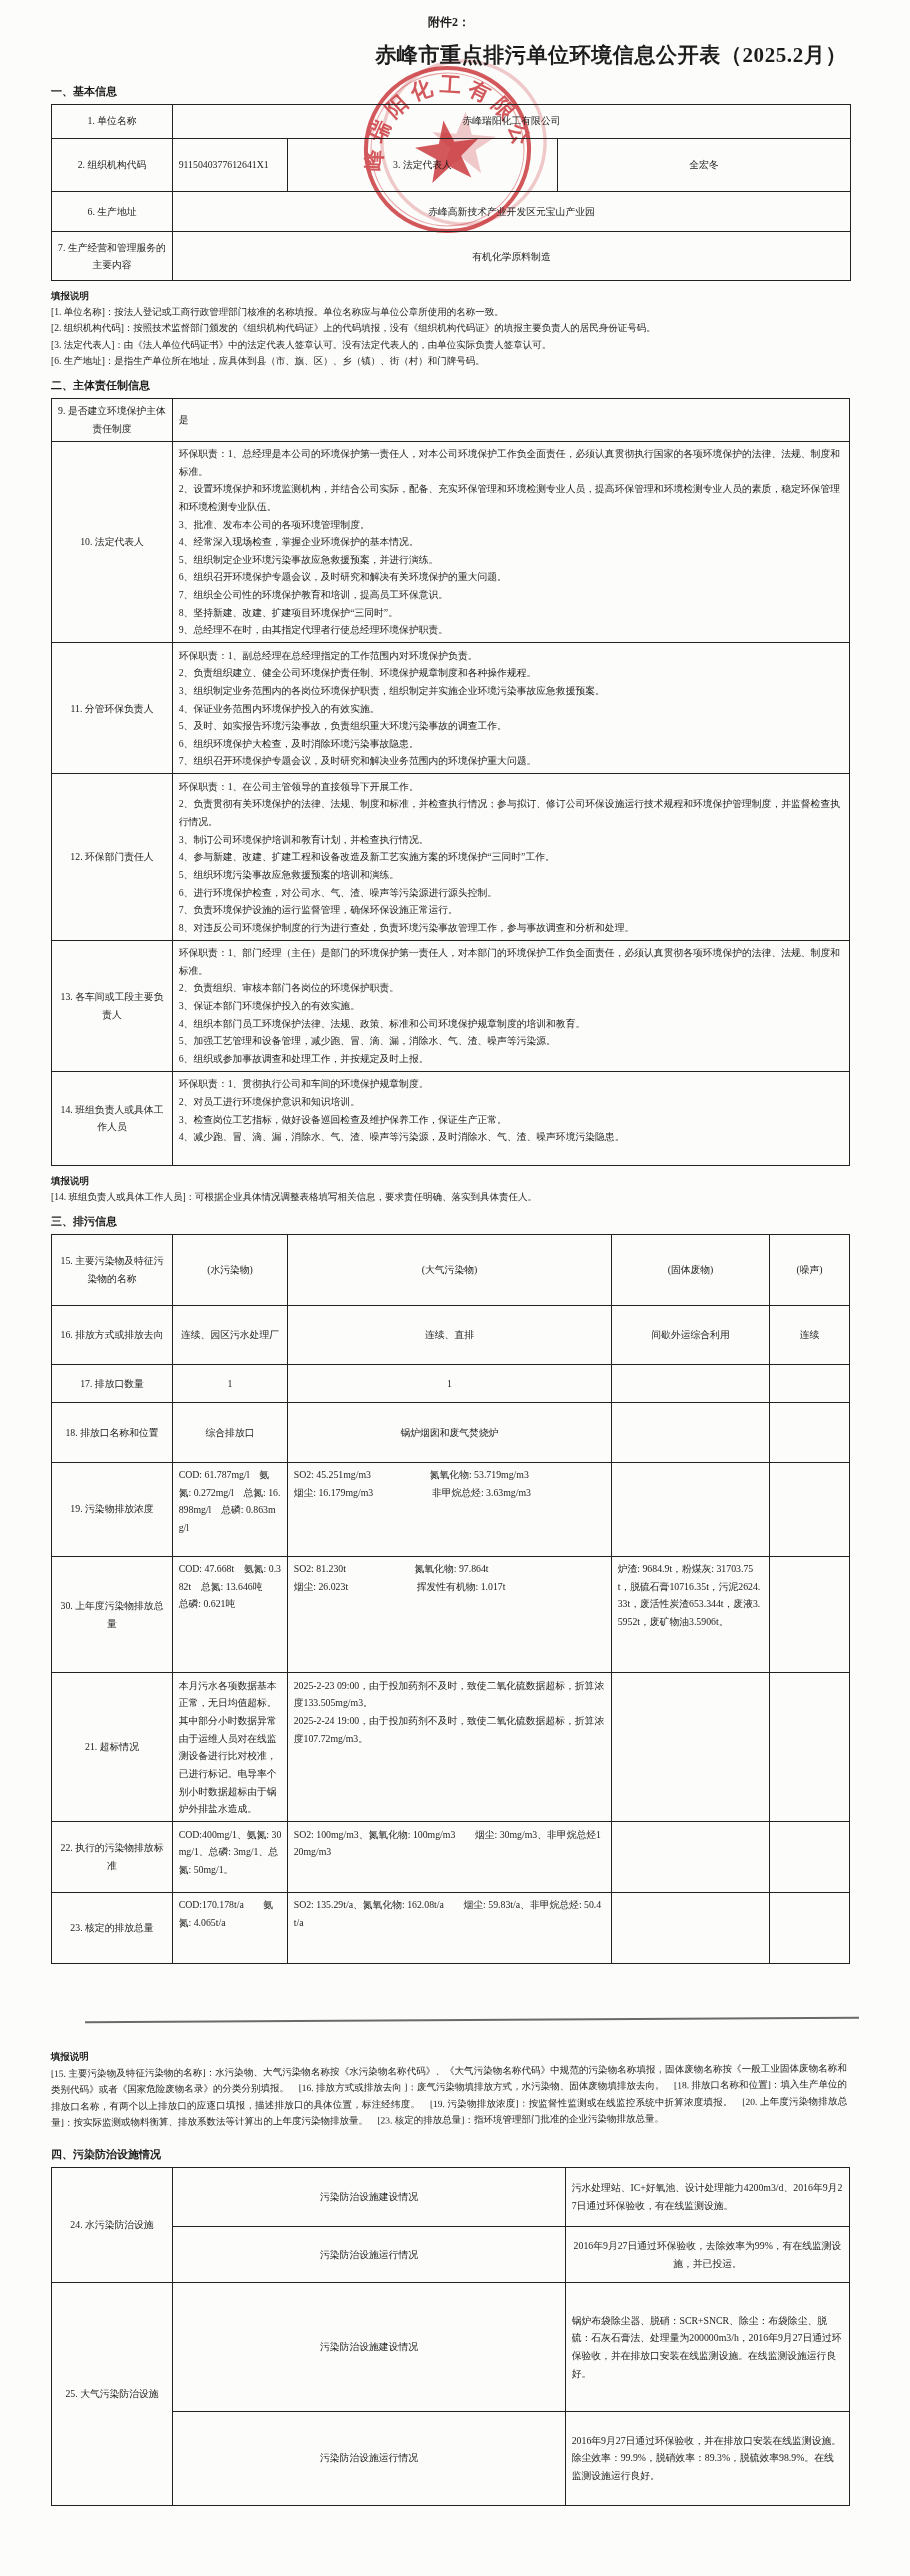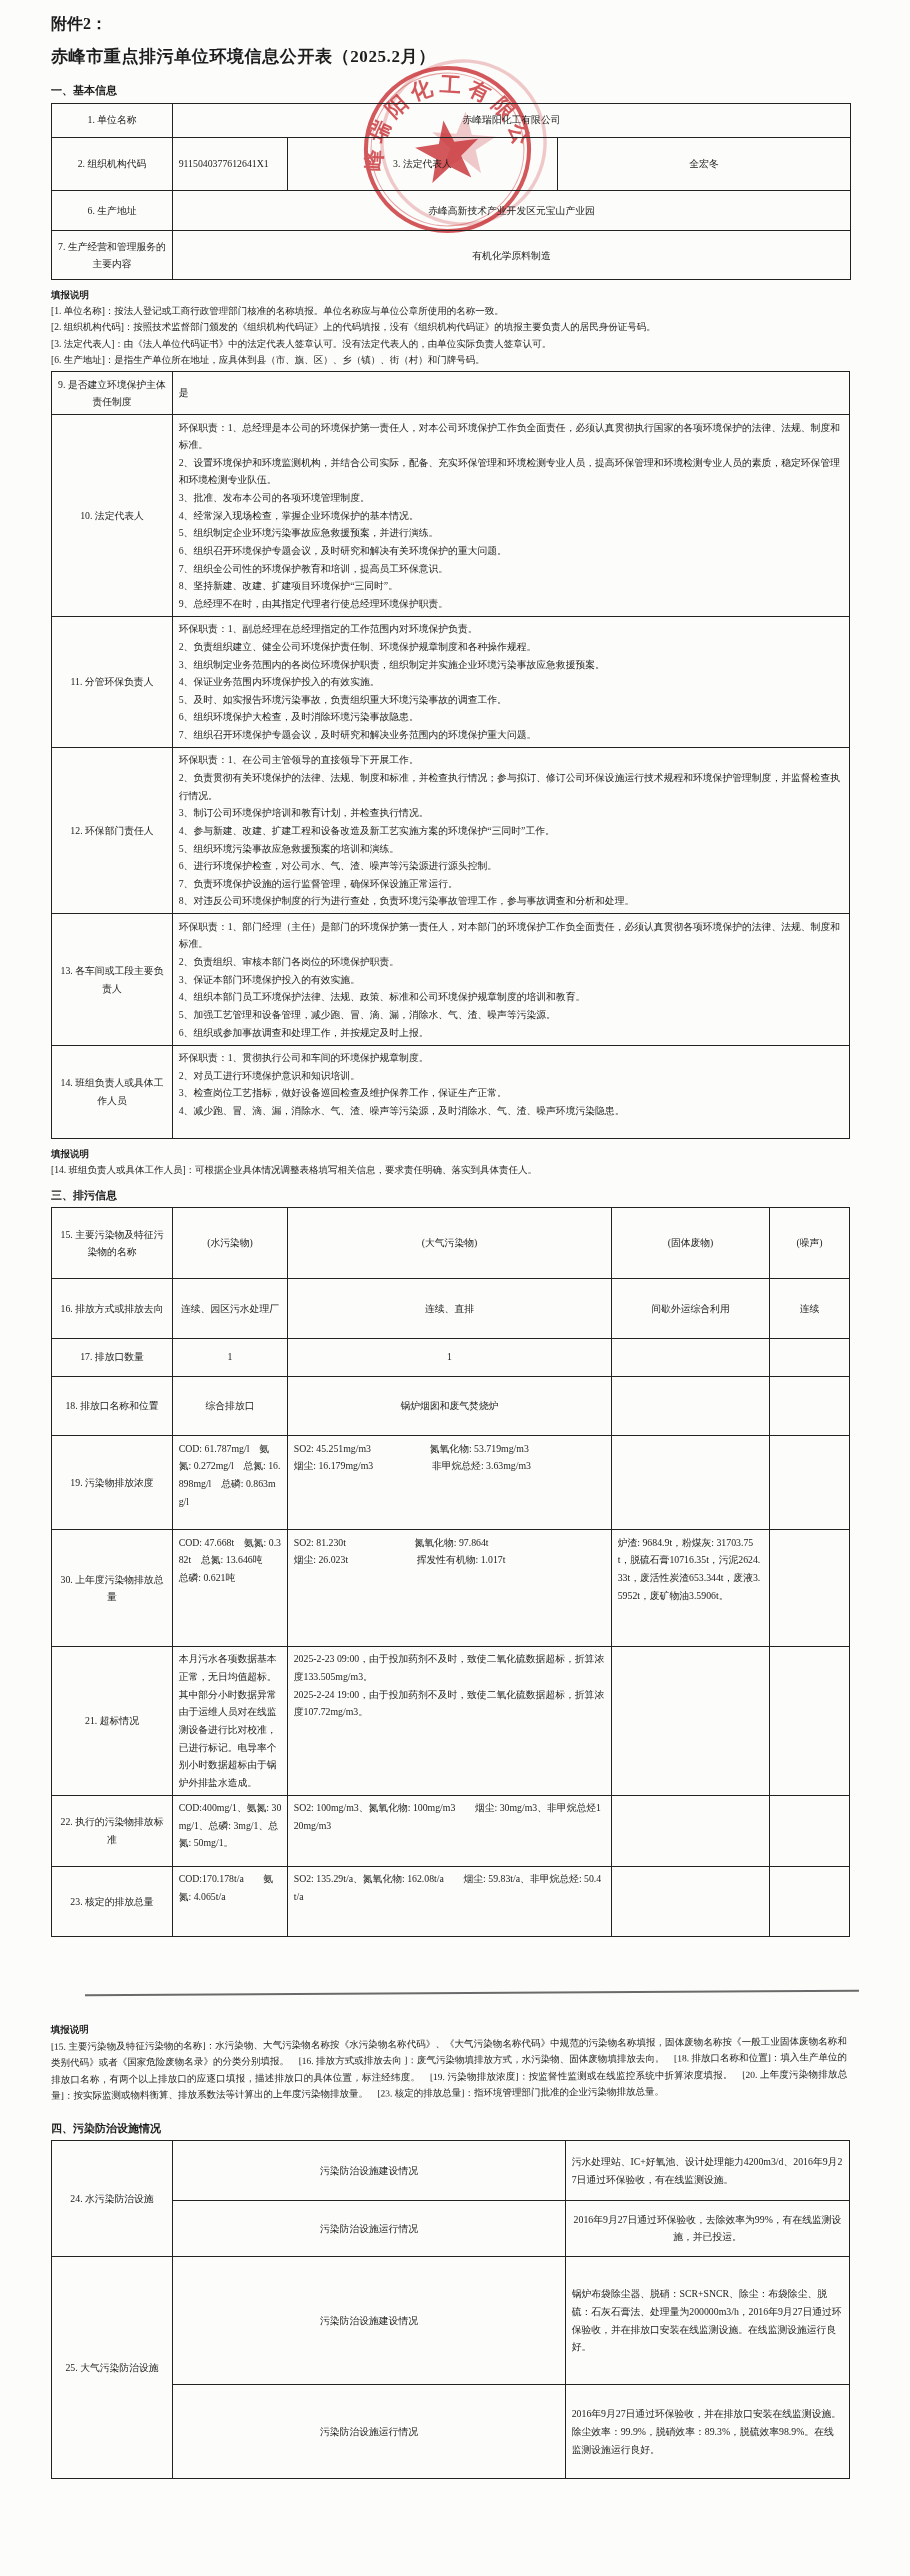--- a/index.html
+++ b/index.html
@@ -1,20 +1,20 @@
 <!DOCTYPE html>
 <html lang="zh" style="font-size:9.2px"><head>
 <meta charset="utf-8">
 <style>
   html,body{margin:0;padding:0;background:#e8e8e6;}
   .page{position:relative;width:911px;height:2576px;background:#fcfcfa;overflow:hidden;
         font-family:"Liberation Serif","DejaVu Serif",serif;color:#1c1c1c;}
   .content{position:relative;padding:11.5px 64px 23px 51px;}
-  .attach{font-size:16px;font-weight:bold;margin:2.3px 0 10.3px 0;}
-  .title{font-size:17px;font-weight:bold;text-align:left;letter-spacing:0.6px;margin:0 0 15px 0;}
+  .attach{font-size:12px;font-weight:bold;margin:2.3px 0 10.3px 0;text-align:center;}
+  .title{font-size:21px;font-weight:bold;text-align:right;letter-spacing:0.6px;margin:0 0 15px 0;}
   .sec-head{font-size:11px;font-weight:bold;margin:9.2px 0 4.6px 0;}
   table{border-collapse:collapse;width:798px;table-layout:fixed;}
   td{border:1.1px solid #222;padding:3.4px 5.7px;font-size:9.8px;line-height:1.8;vertical-align:middle;
      word-break:break-all;}
   td.lbl{text-align:center;}
   td.ctr{text-align:center;}
   td.top{vertical-align:top;}
   .pre{white-space:pre-line;}
   
   tr.h46 td{height:26.4px;font-family:Liberation Serif, serif;} tr.h52 td{height:30px;} tr.h58 td{height:33px;} tr.h72 td{height:41px;} tr.h78 td{height:45px;}
@@ -88,20 +88,21 @@
       </table>
 
     <div class="note">
       <div class="nt">填报说明</div>
       <div class="nline">[1. 单位名称]：按法人登记或工商行政管理部门核准的名称填报。单位名称应与单位公章所使用的名称一致。</div>
       <div class="nline">[2. 组织机构代码]：按照技术监督部门颁发的《组织机构代码证》上的代码填报，没有《组织机构代码证》的填报主要负责人的居民身份证号码。</div>
       <div class="nline">[3. 法定代表人]：由《法人单位代码证书》中的法定代表人签章认可。没有法定代表人的，由单位实际负责人签章认可。</div>
       <div class="nline">[6. 生产地址]：是指生产单位所在地址，应具体到县（市、旗、区）、乡（镇）、街（村）和门牌号码。</div>
     </div>
 
+    <div class="sec-head">二、主体责任制信息</div>
     <table>
       <colgroup>
           <col style="width:121px">
           <col style="width:677px">
         </colgroup>
       <tbody>
           <tr class="h52">
         <td class="lbl">9. 是否建立环境保护主体责任制度</td>
         <td>是</td>
       </tr>

